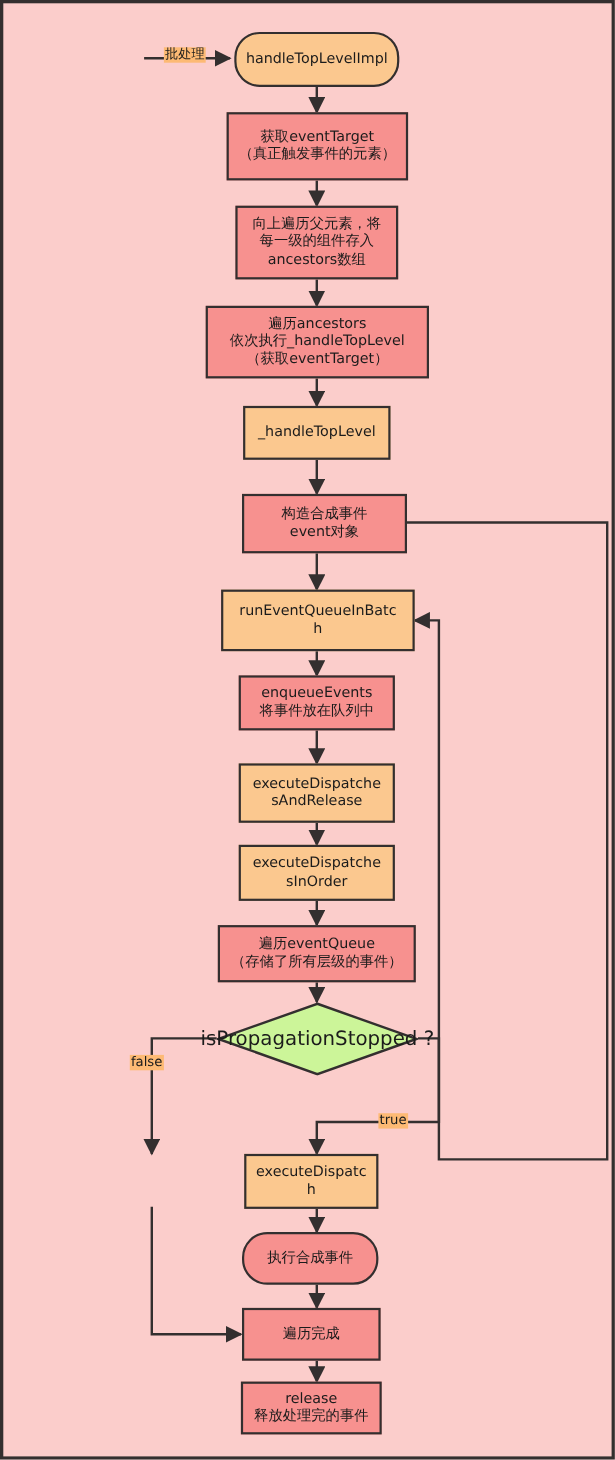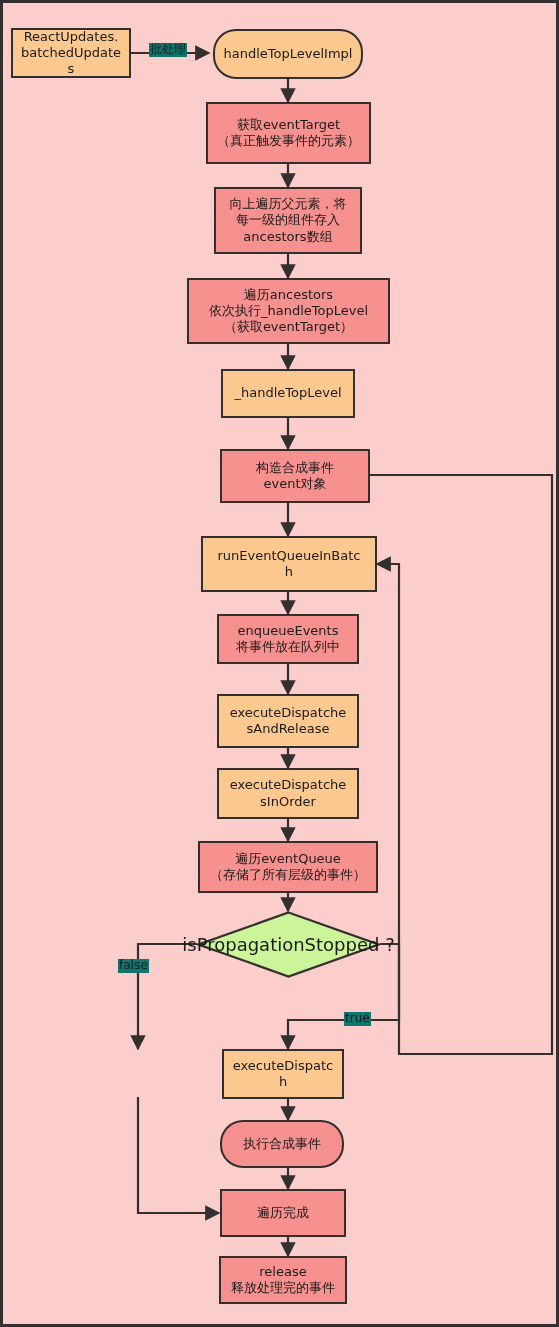--- a/index.html
+++ b/index.html
@@ -56,21 +56,21 @@
   }
   .diamond-label {
     position: relative;
     z-index: 2;
     font-size: 18px;
     color: #1b1b1b;
     white-space: nowrap;
   }
   .edge-label {
     position: absolute;
-    background: #0f766e;
+    background: #fdba74;
     font-size: 12px;
     color: #1b1b1b;
     padding: 0 1px;
     line-height: 1.15;
     white-space: nowrap;
   }
 </style>
 </head>
 <body>
 
@@ -117,23 +117,20 @@
       <path d="M 285 1165 L 285 1186"></path>
 
       <path d="M 135 1094 L 135 1210 L 216 1210"></path>
 
       <path d="M 285 1234 L 285 1253"></path>
 
       <path d="M 367 472 L 549 472 L 549 1051 L 396 1051 L 396 561 L 374 561"></path>
     </g>
   </svg>
 
-  <div class="node orange" style="left:8px; top:25px; width:120px; height:50px;">ReactUpdates.
-batchedUpdate
-s</div>
 
   <div class="node orange" style="left:210px; top:26px; width:150px; height:50px;border-radius:23px;">handleTopLevelImpl</div>
 
   <div class="node salmon" style="left:203px; top:99px; width:165px; height:62px;">获取eventTarget
 （真正触发事件的元素）</div>
 
   <div class="node salmon" style="left:211px; top:184px; width:148px; height:67px;">向上遍历父元素，将
 每一级的组件存入
 ancestors数组</div>
 

